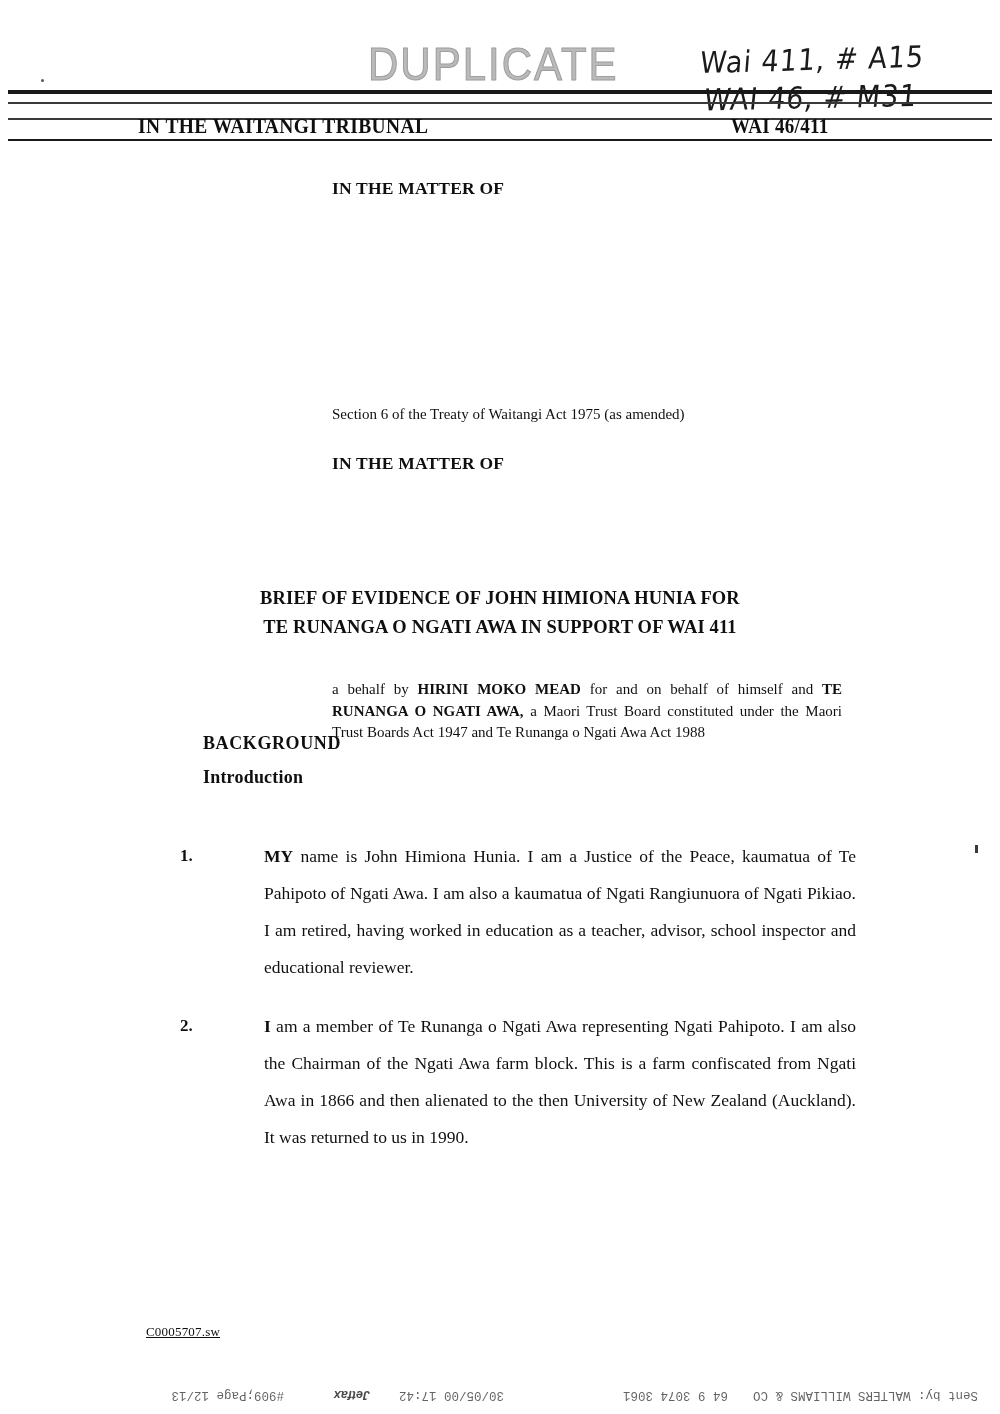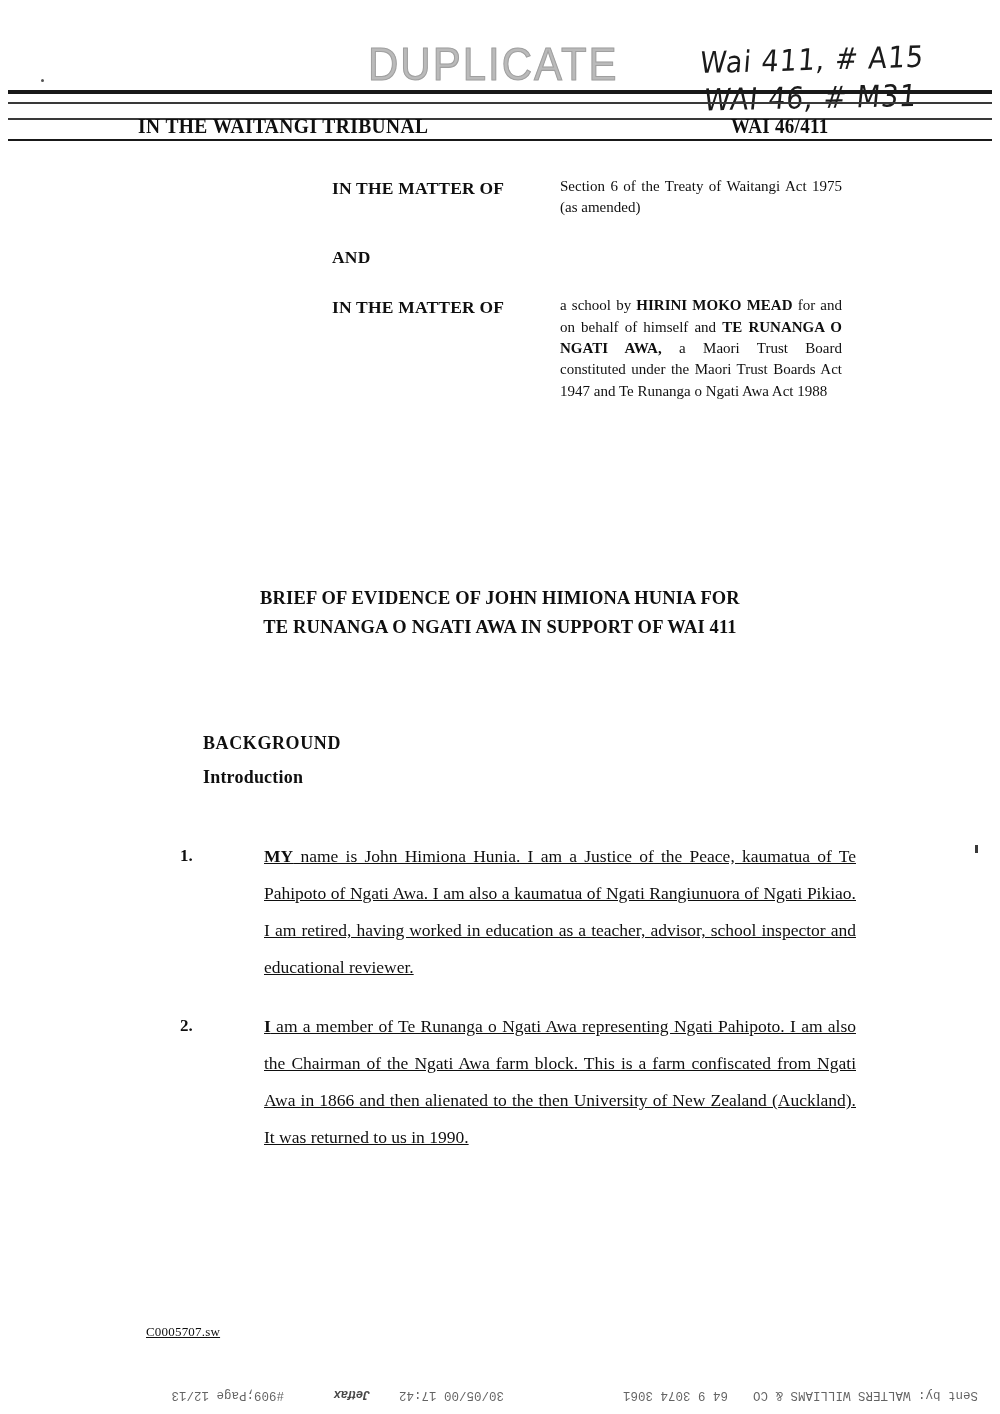--- a/index.html
+++ b/index.html
@@ -90,21 +90,21 @@
   }
   .speck-right {
     position: absolute;
     left: 975px; top: 845px;
     width: 3px; height: 8px;
     background: #3a3a3a;
   }
 
   
   .matter-block { position: absolute; left: 332px; top: 176px; width: 510px; }
-  .matter-row { display: flex; margin-bottom: 26px; }
+  .matter-row { display: flex; margin-bottom: 26px; flex-direction: column; }
   .matter-label {
     width: 228px;
     flex: 0 0 228px;
     font-weight: bold;
     font-size: 17.5px;
     letter-spacing: .2px;
     line-height: 1.42;
   }
   .matter-body {
     flex: 1;
@@ -148,21 +148,21 @@
     line-height: 2.12;
     text-align: justify;
   }
   .para .num {
     position: absolute;
     left: 0;
     top: 0;
     font-weight: bold;
     font-size: 17px;
   }
-  .para .ptext { display: block; padding-left: 84px; text-decoration: underline; }
+  .para .ptext { display: block; padding-left: 84px; }
   .para .ptext b { font-weight: bold; }
   .p1 { top: 838px; }
   .p2 { top: 1008px; }
 
   
   .doc-code {
     position: absolute;
     left: 146px;
     top: 1324px;
     font-size: 13px;
@@ -209,27 +209,23 @@
   <div class="rule r4"></div>
 
   <div class="tribunal-title">IN THE WAITANGI TRIBUNAL</div>
   <div class="wai-number">WAI 46/411</div>
 
   <div class="matter-block">
     <div class="matter-row">
       <div class="matter-label">IN THE MATTER OF</div>
       <div class="matter-body"><span>Section 6 of the Treaty of Waitangi Act 1975 (as amended)</span></div>
     </div>
-    <div class="matter-row and">
-      <div class="matter-label">AND</div>
-      <div class="matter-body"></div>
-    </div>
     <div class="matter-row">
       <div class="matter-label">IN THE MATTER OF</div>
-      <div class="matter-body"><span>a school by </span><b>HIRINI MOKO MEAD</b><span> for and on behalf of himself and </span><b>TE RUNANGA O NGATI AWA,</b><span> a Maori Trust Board constituted under the Maori Trust Boards Act 1947 and Te Runanga o Ngati Awa Act 1988</span></div>
+      <div class="matter-body"><span>a behalf by </span><b>HIRINI MOKO MEAD</b><span> for and on behalf of himself and </span><b>TE RUNANGA O NGATI AWA,</b><span> a Maori Trust Board constituted under the Maori Trust Boards Act 1947 and Te Runanga o Ngati Awa Act 1988</span></div>
     </div>
   </div>
 
   <div class="doc-title">
     <div>BRIEF OF EVIDENCE OF JOHN HIMIONA HUNIA FOR</div>
     <div>TE RUNANGA O NGATI AWA IN SUPPORT OF WAI 411</div>
   </div>
 
   <div class="section-heading h-background">BACKGROUND</div>
   <div class="section-heading h-introduction">Introduction</div>

